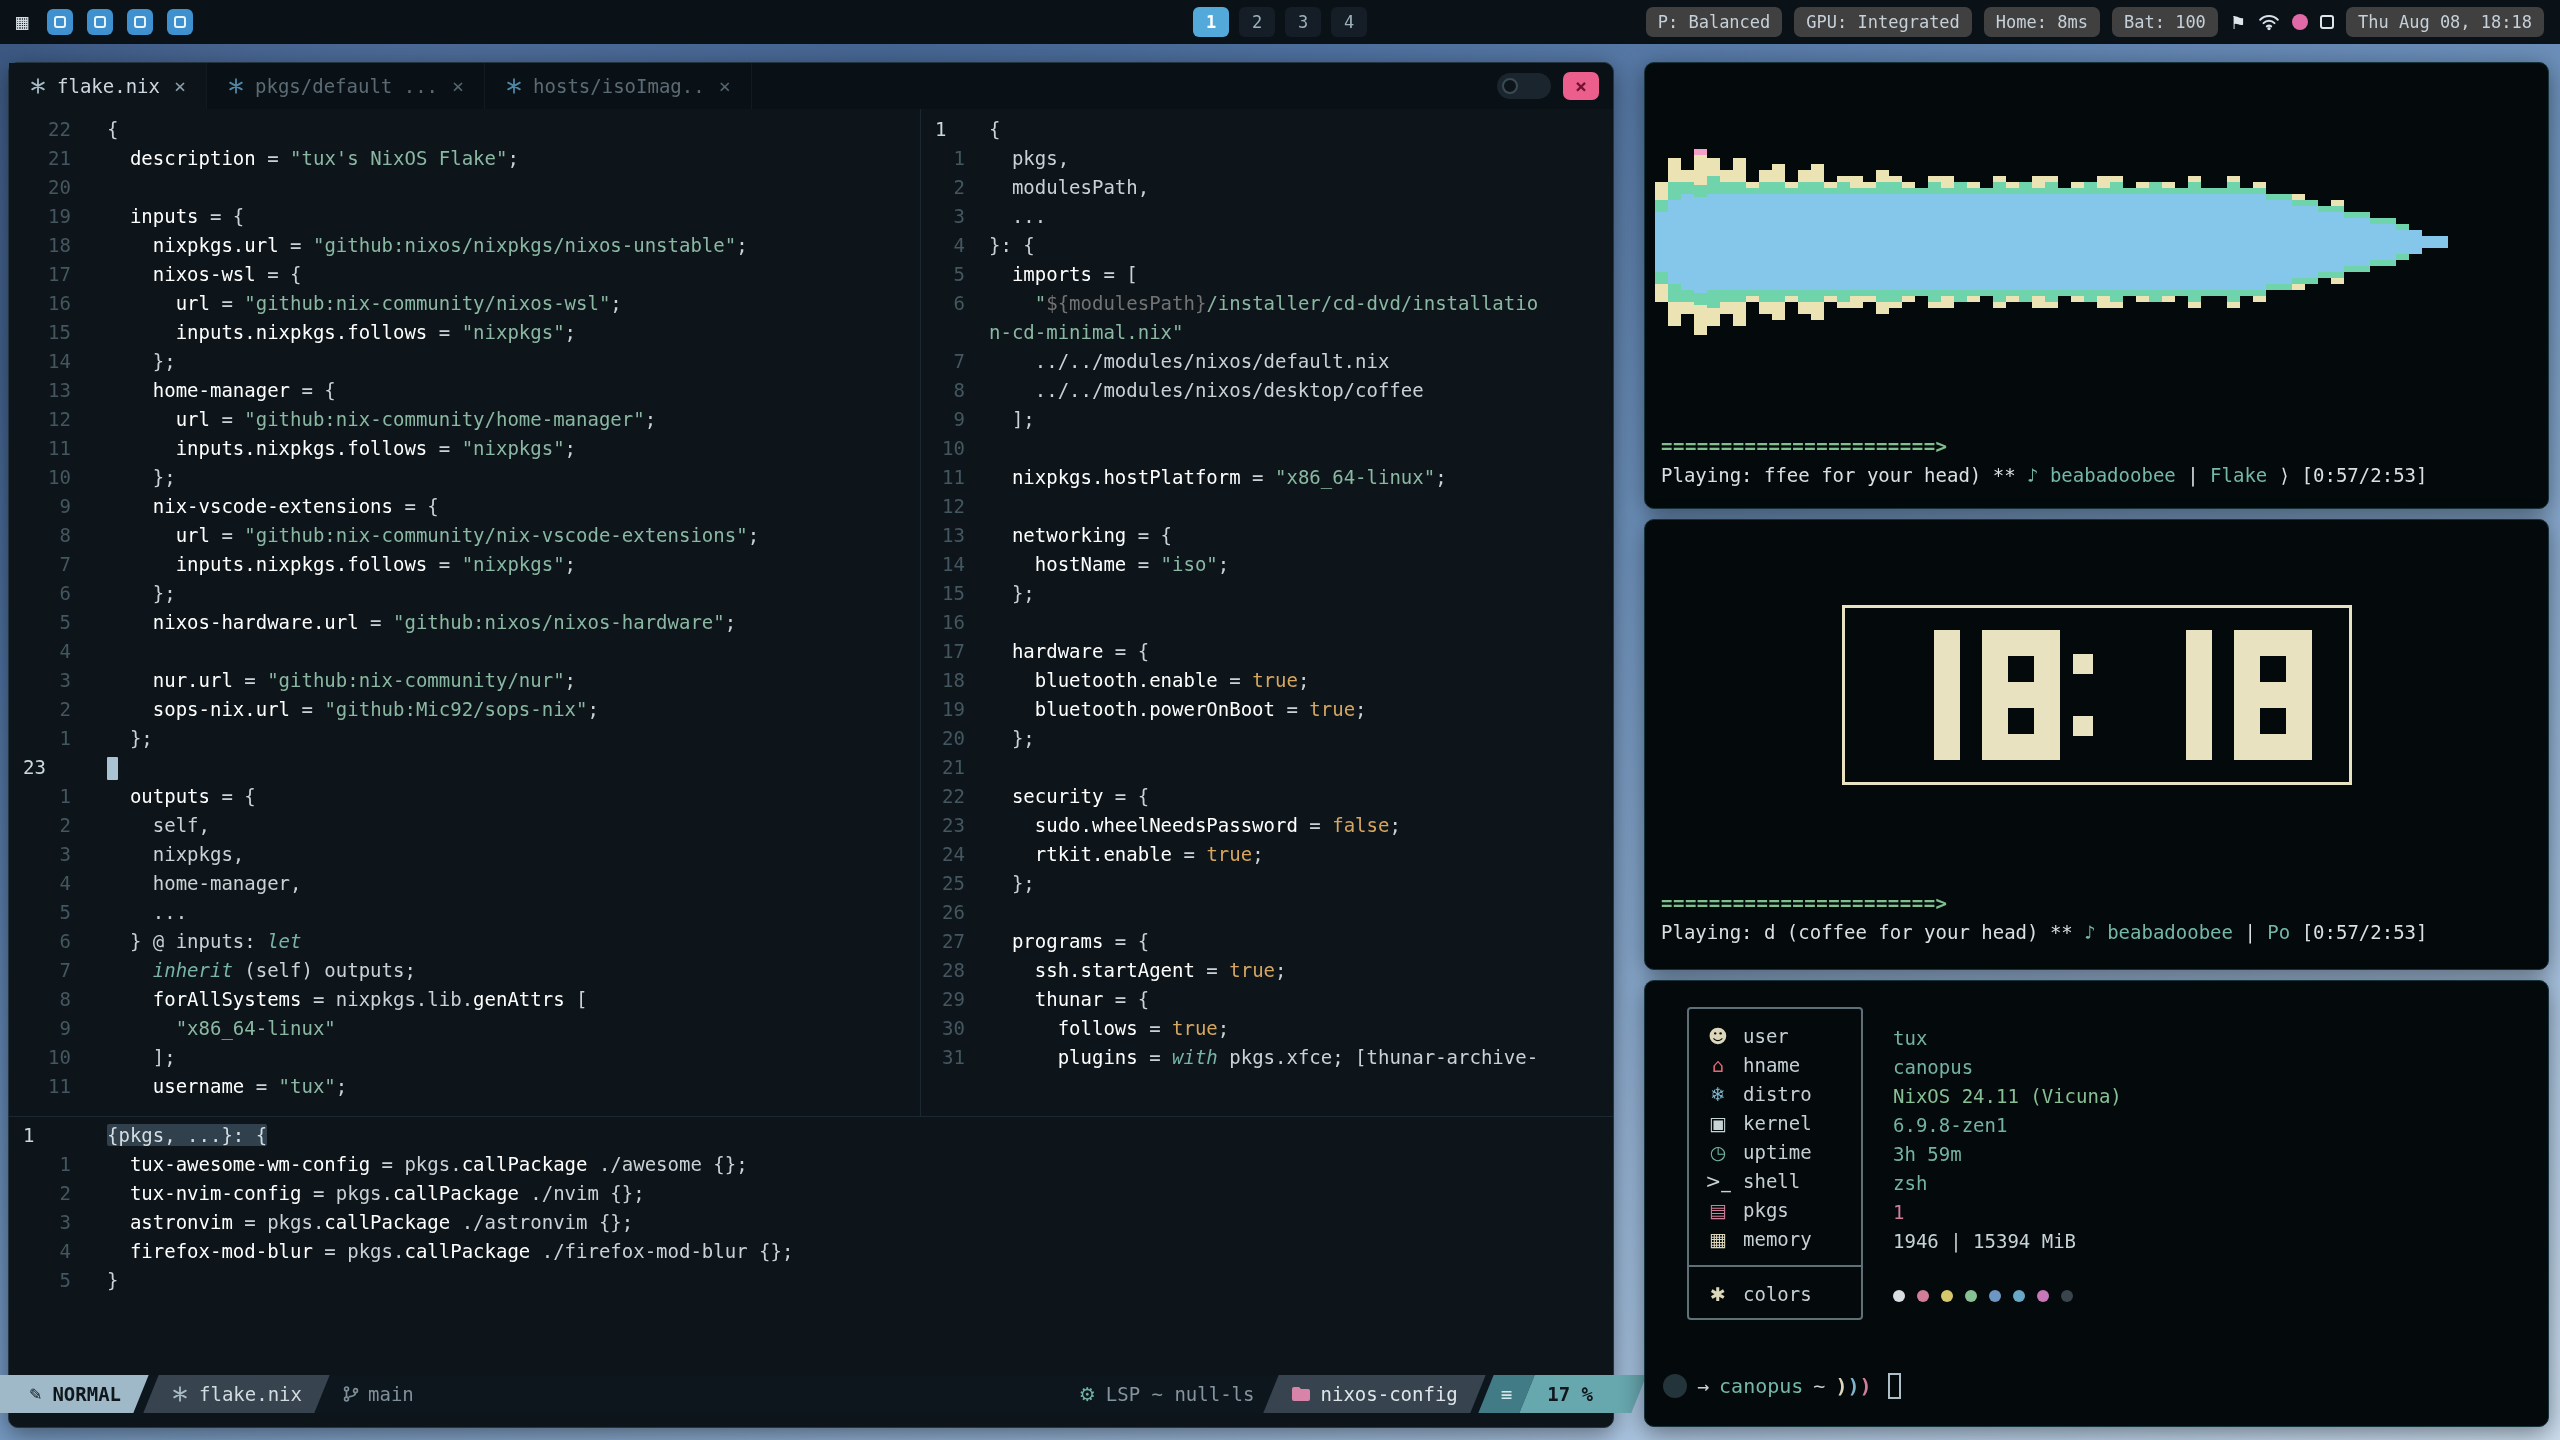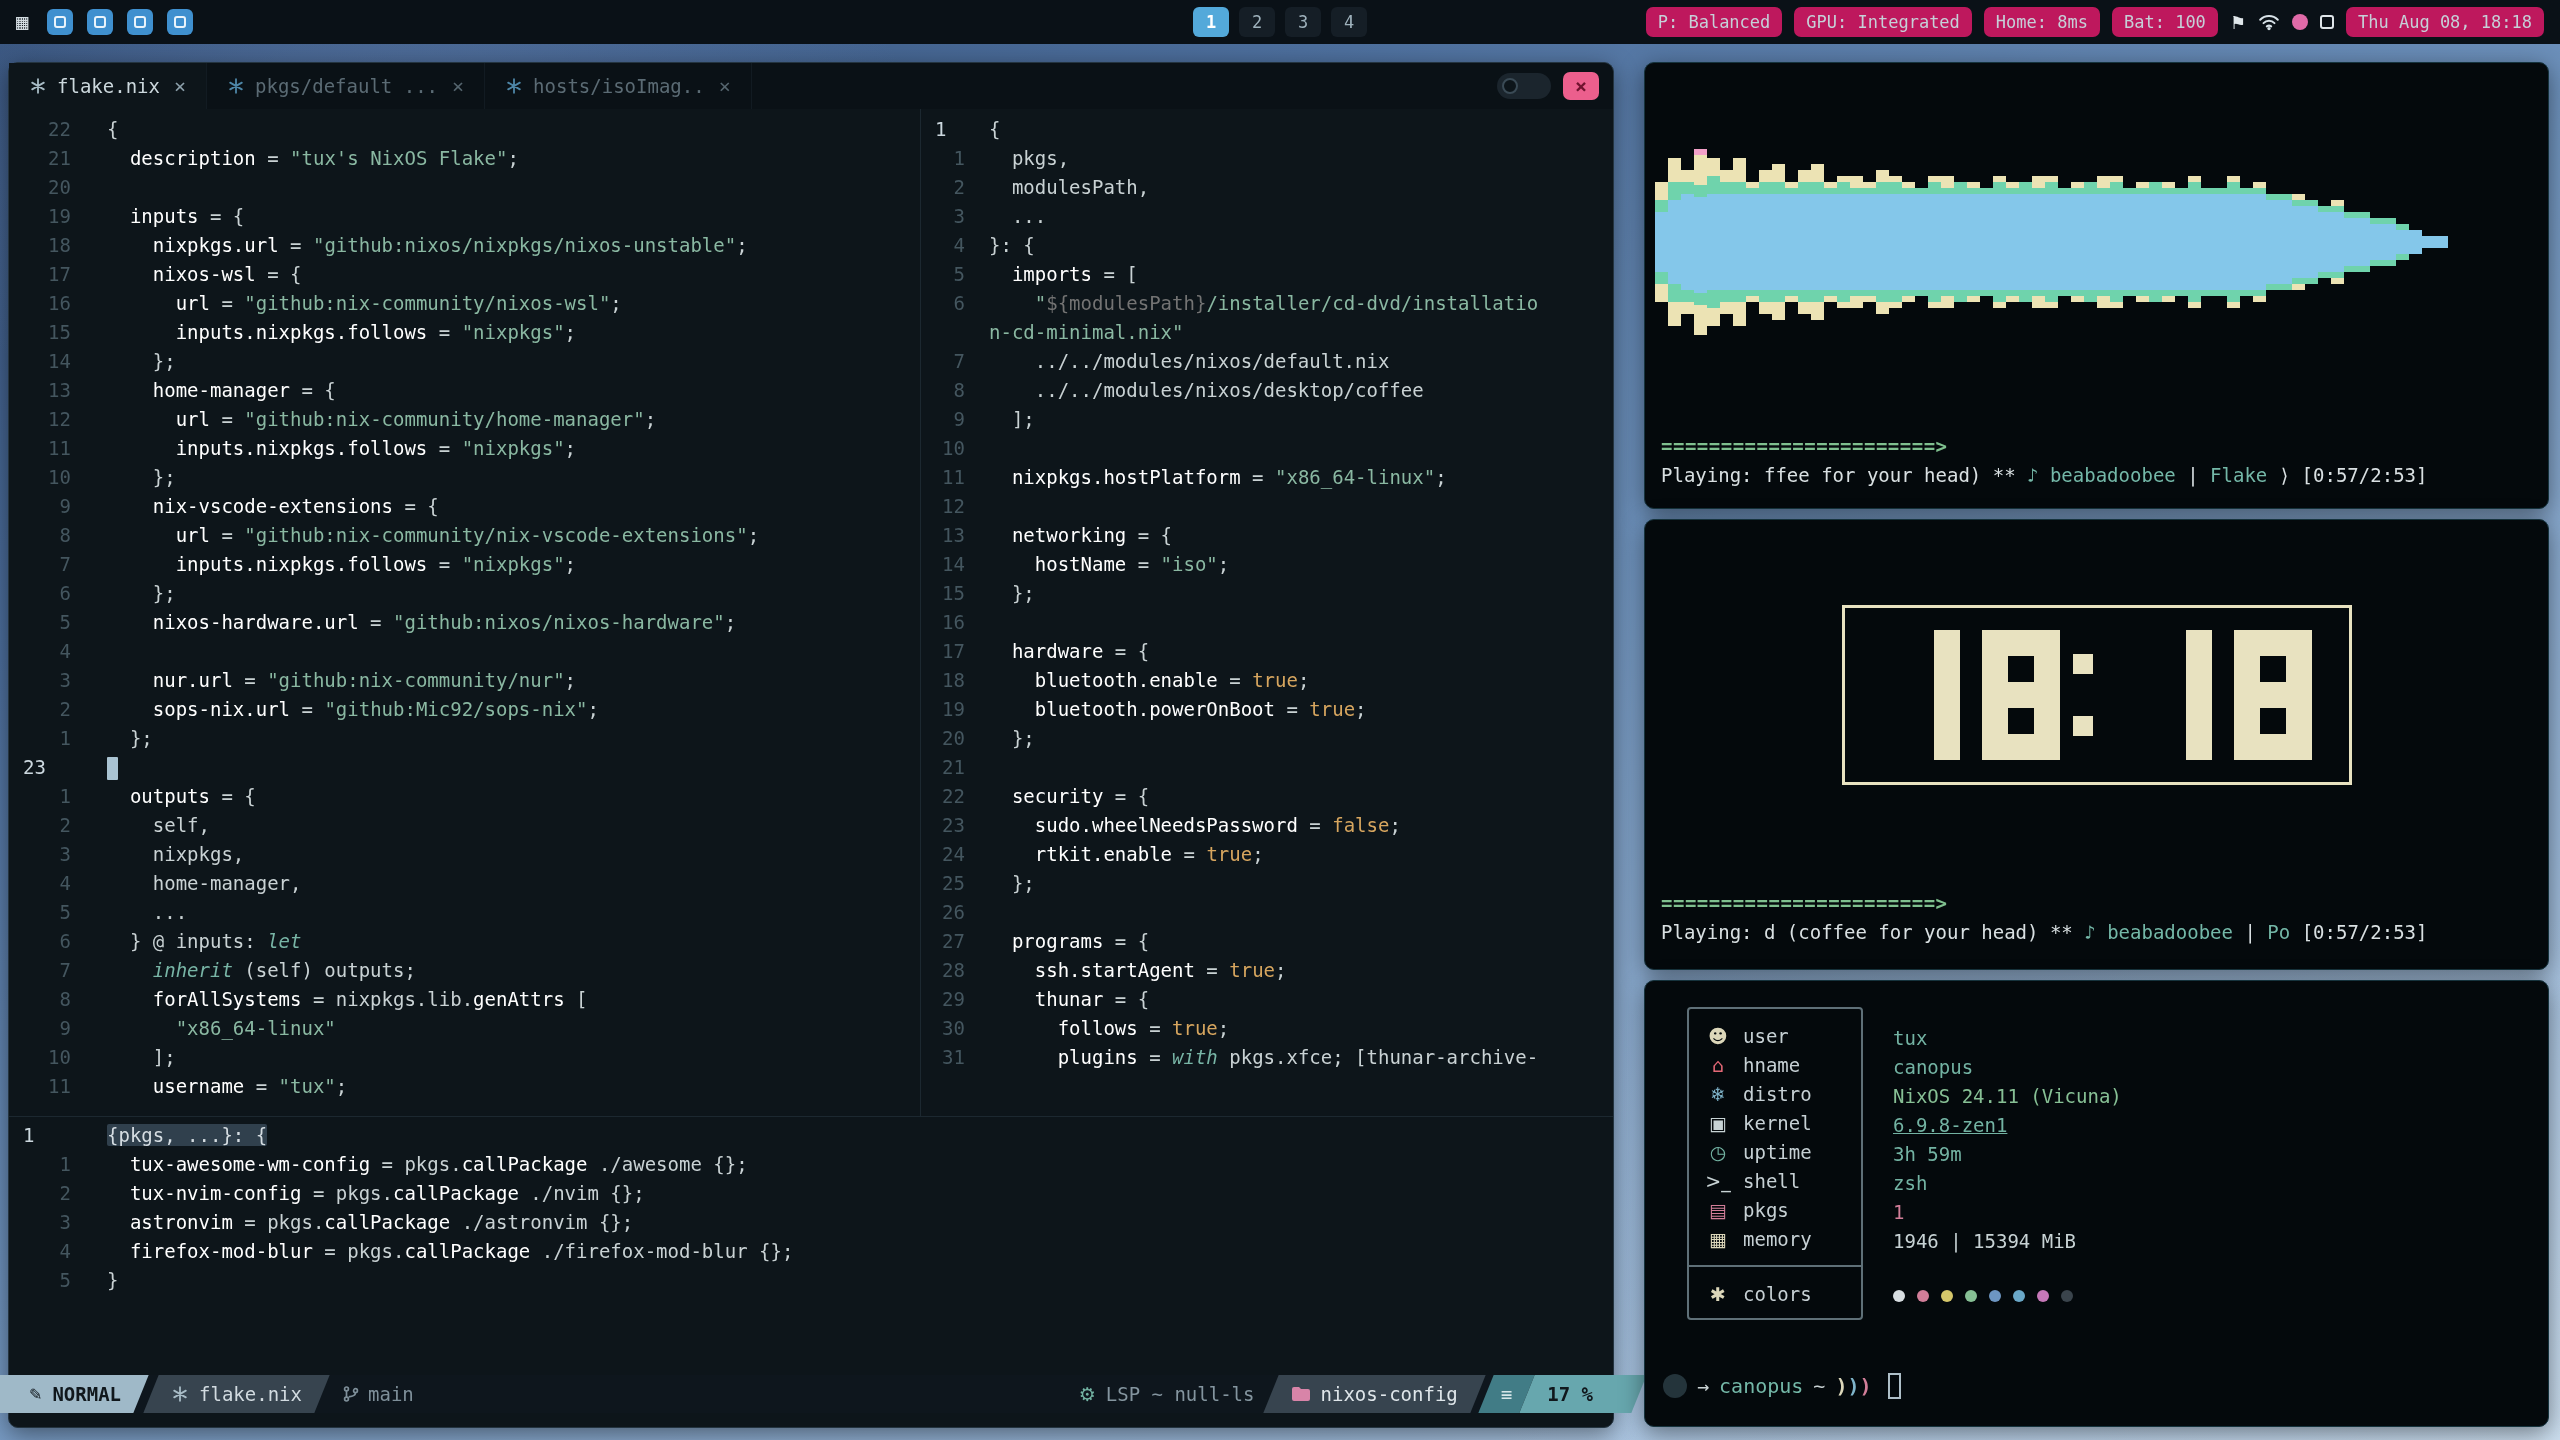--- a/index.html
+++ b/index.html
@@ -19,21 +19,21 @@
   .tb-left{display:flex;align-items:center;gap:18px}
   .launcher{font-size:21px;color:#d3dce1;cursor:default}
   .tray{display:flex;gap:14px}
   .tray-ic{width:26px;height:26px;border-radius:6px;background:#3f90cf;display:flex;align-items:center;justify-content:center}
   .tray-ic .inner{width:12px;height:12px;border:2px solid #eaf4fb;border-radius:3px}
   .workspaces{position:absolute;left:50%;transform:translateX(-50%);display:flex;gap:10px}
   .ws{min-width:36px;height:30px;border-radius:6px;background:#151e26;color:#9fb2bc;
     display:flex;align-items:center;justify-content:center;font-size:17px}
   .ws.active{background:#53a9da;color:#ffffff;font-weight:bold}
   .tb-right{margin-left:auto;display:flex;align-items:center;gap:12px}
-  .tb-pill{background:#be185d;border-radius:7px;padding:5px 12px;white-space:nowrap}
+  .tb-pill{background:#404040;border-radius:7px;padding:5px 12px;white-space:nowrap}
   .tb-icon{font-size:18px;color:#dfe6ea;font-family:"DejaVu Sans",sans-serif}
   .dot-pink{width:16px;height:16px;border-radius:50%;background:#e06aa8;display:inline-block}
   .sq-white{width:14px;height:14px;border:2px solid #dfe6ea;border-radius:3px;display:inline-block}
 
   
   .window{position:absolute;border-radius:10px;box-shadow:0 6px 24px rgba(0,0,0,.45)}
   .editor{left:8px;top:62px;width:1606px;height:1366px;background:#0d151a;border:1px solid #243440}
 
   .tabline{height:46px;background:#0a1116;border-radius:10px 10px 0 0;display:flex;align-items:stretch}
   #tabs{display:flex}
@@ -803,21 +803,21 @@
       <div class="frow"><span class="fic" style="color: rgb(200, 211, 213);">&gt;_</span><span>shell</span></div>
       <div class="frow"><span class="fic" style="color: rgb(210, 126, 153);">▤</span><span>pkgs</span></div>
       <div class="frow"><span class="fic" style="color: rgb(220, 215, 186);">▦</span><span>memory</span></div>
       <div class="fsep"></div>
       <div class="frow"><span class="fic" style="color: rgb(220, 215, 186);">✱</span><span>colors</span></div>
     </div>
   <div class="fetch-values" id="fetch-values">
       <div class="frow"><span style="color: rgb(115, 179, 163);">tux</span></div>
       <div class="frow"><span style="color: rgb(115, 179, 163);">canopus</span></div>
       <div class="frow"><span style="color: rgb(135, 192, 149);">NixOS 24.11 (Vicuna)</span></div>
-      <div class="frow"><span style="color: rgb(115, 179, 163); text-decoration: underline;">6.9.8-zen1</span></div>
+      <div class="frow"><span style="color: rgb(115, 179, 163);">6.9.8-zen1</span></div>
       <div class="frow"><span style="color: rgb(115, 179, 163);">3h 59m</span></div>
       <div class="frow"><span style="color: rgb(115, 179, 163);">zsh</span></div>
       <div class="frow"><span style="color: rgb(210, 126, 153);">1</span></div>
       <div class="frow"><span style="color: rgb(200, 211, 213);">1946 | 15394 MiB</span></div>
       <div class="vsep"></div>
       <div class="dots">
         <div class="dot" style="background: rgb(216, 222, 226);"></div>
         <div class="dot" style="background: rgb(210, 126, 153);"></div>
         <div class="dot" style="background: rgb(213, 199, 106);"></div>
         <div class="dot" style="background: rgb(135, 192, 149);"></div>

